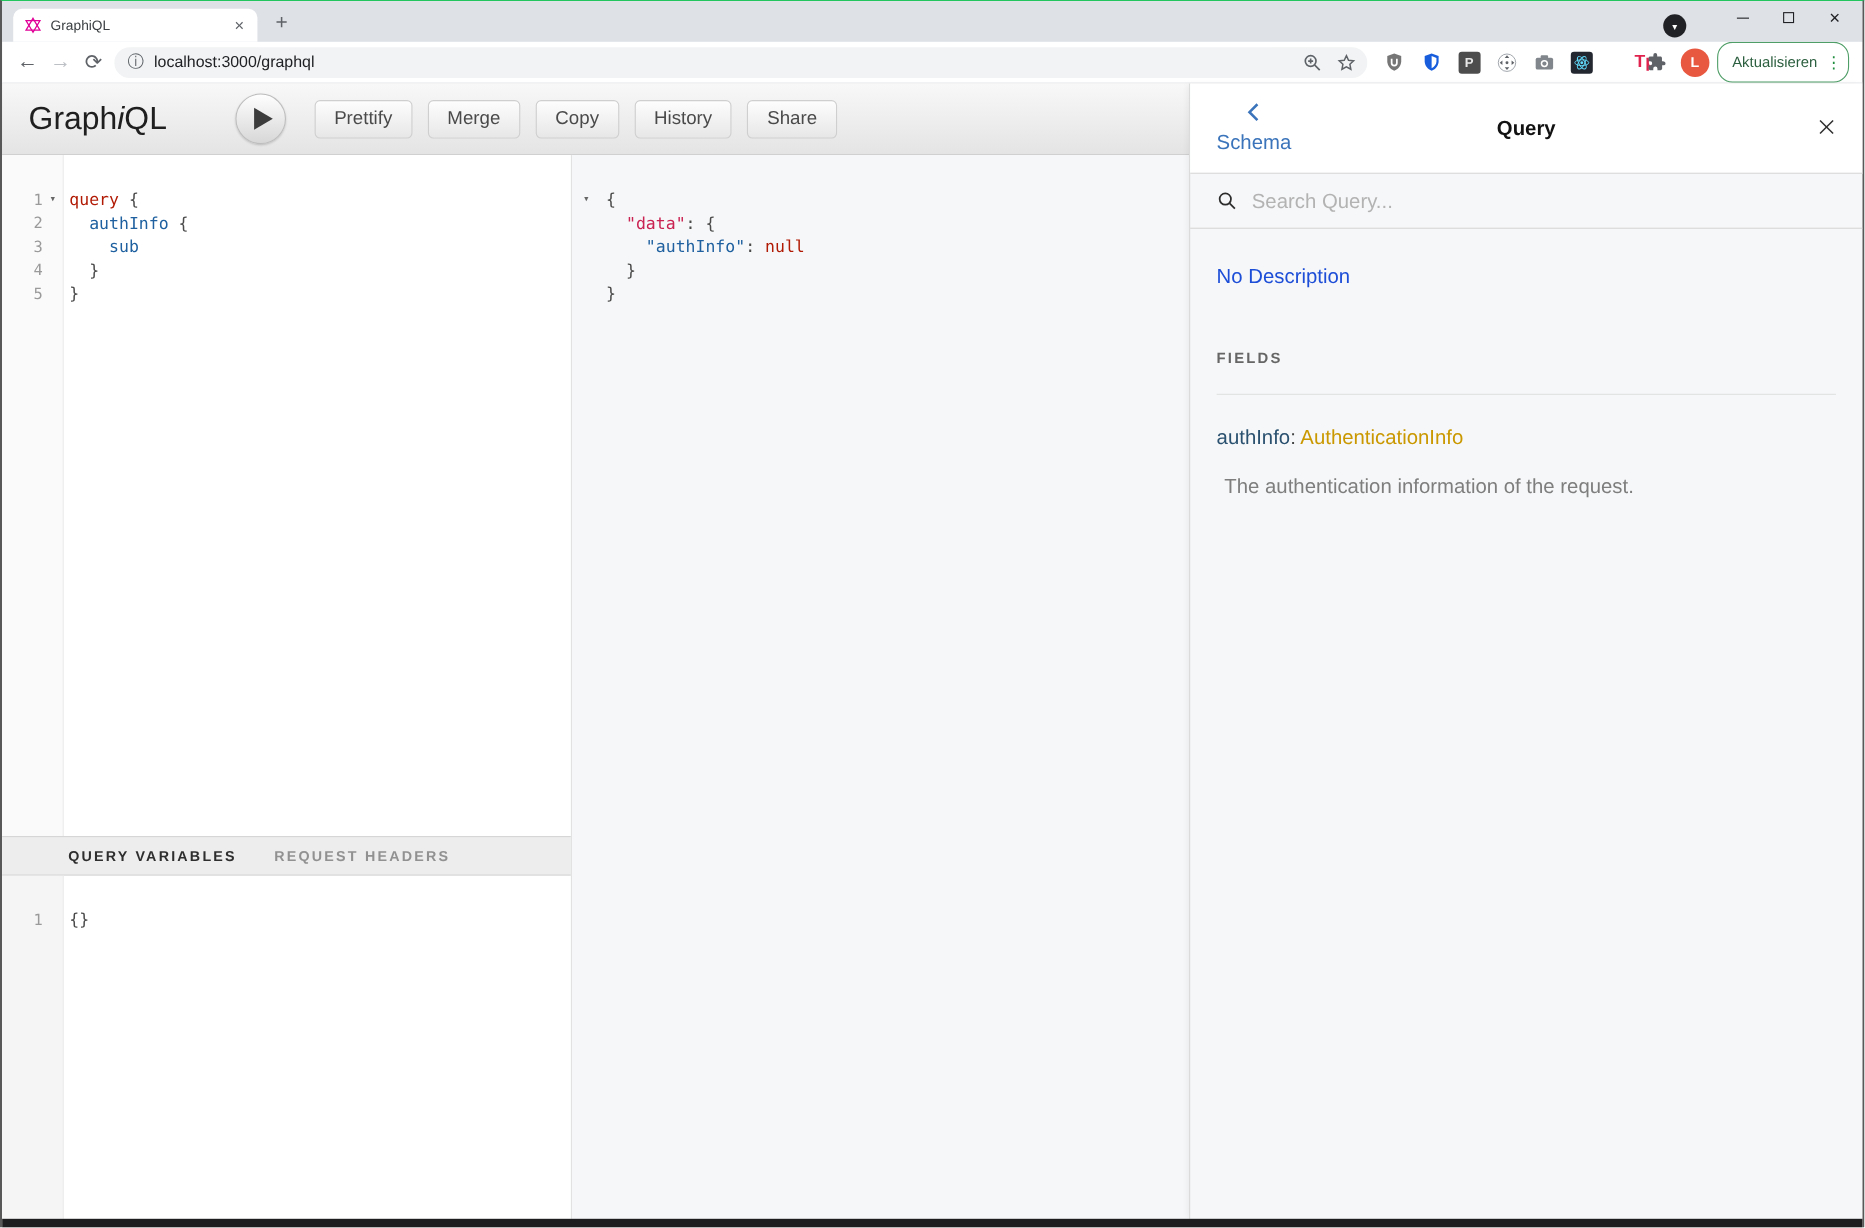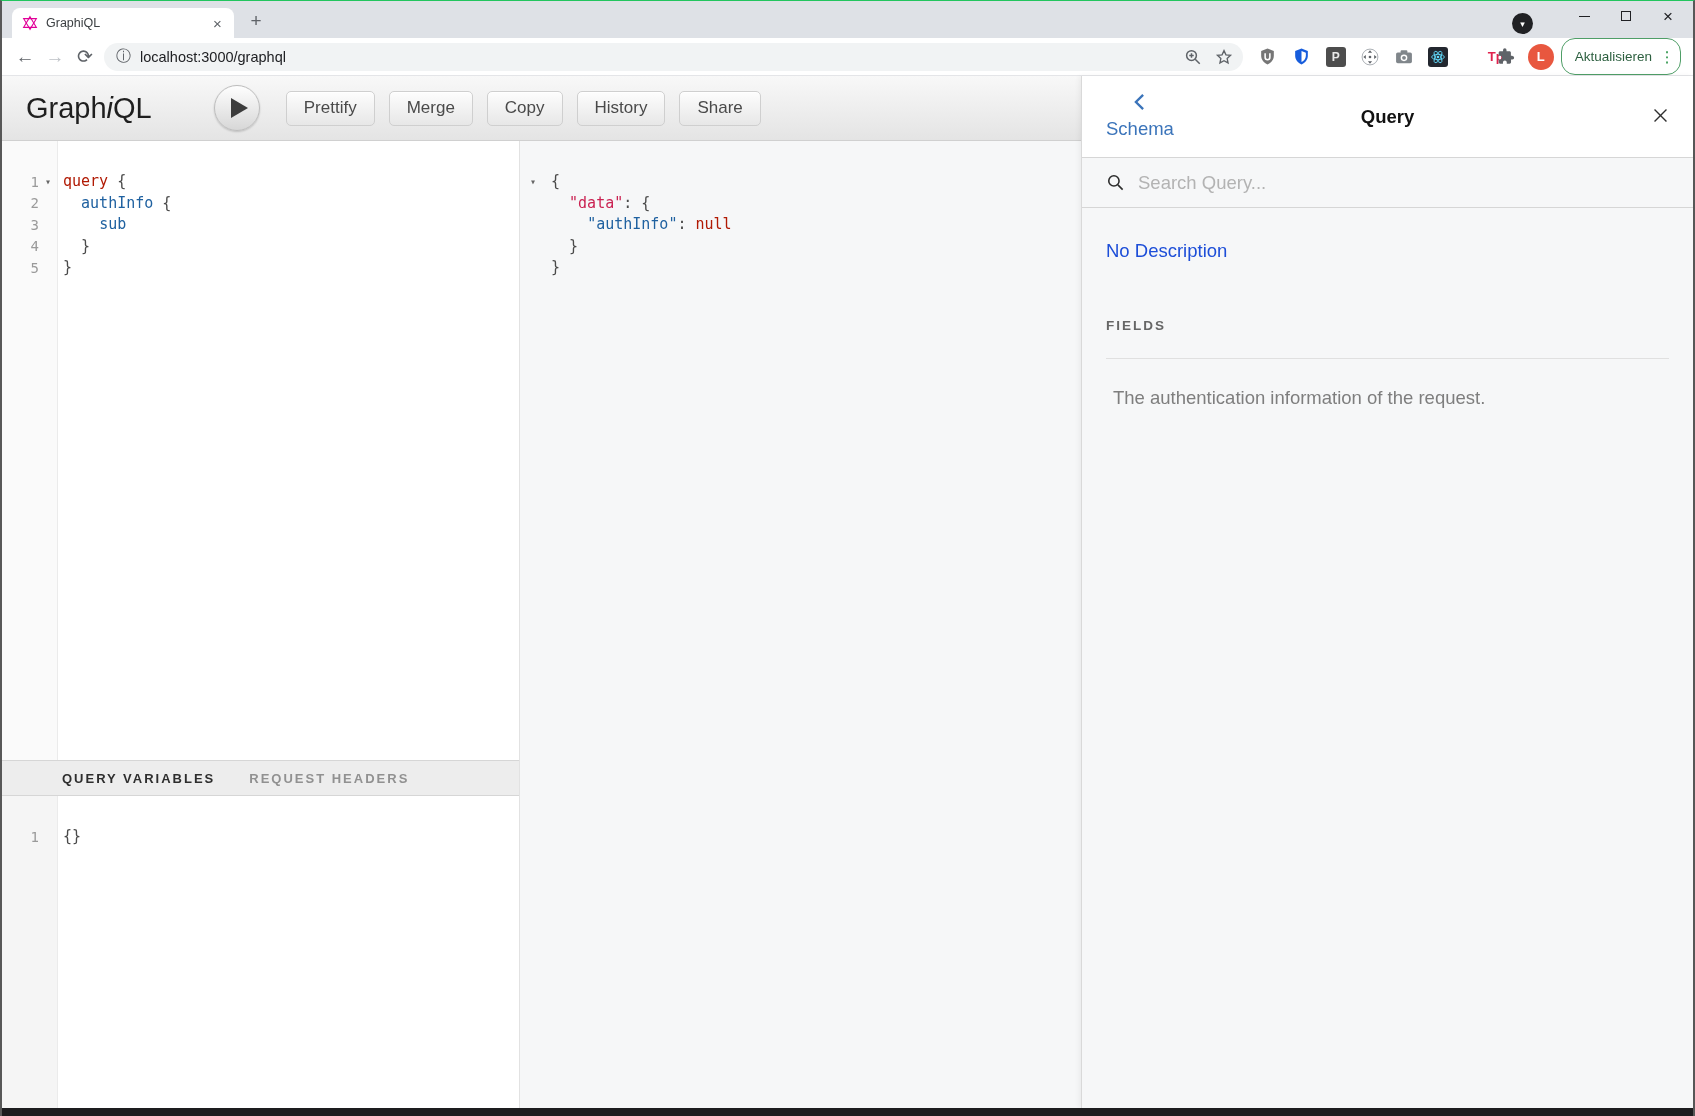--- a/index.html
+++ b/index.html
@@ -51,21 +51,21 @@
   .omnibox {
     flex:1; height:28px; background:#F1F3F4; border-radius:14px; display:flex;
     align-items:center; padding:0 8px 0 12px; gap:9px; margin:0 8px 0 4px; min-width:0;
   }
   .info-icon { color:#5F6368; font-size:15px; }
   .url { flex:1; font-size:14.5px; color:#202124; white-space:nowrap; overflow:hidden; }
   .omni-icon { width:22px; height:22px; display:flex; align-items:center; justify-content:center; }
   .ext-row { display:flex; align-items:center; gap:12px; padding:0 6px; }
   .ext { width:22px; height:22px; display:flex; align-items:center; justify-content:center; }
   .ext-sq { width:20px; height:20px; border-radius:3px; display:flex; align-items:center; justify-content:center; }
-  .tp-label { font-weight:bold; font-size:13px; color:#E0234E; font-family:"Liberation Sans",sans-serif;margin-left:48px; }
+  .tp-label { font-weight:bold; font-size:16px; color:#E0234E; font-family:"Liberation Sans",sans-serif;margin-left:48px; }
   .avatar {
     width:26px; height:26px; border-radius:50%; background:#E8573F; color:#fff;
     font-size:13px; font-weight:bold; display:flex; align-items:center; justify-content:center; margin:0 5px;
   }
   .update-pill {
     height:37px; border:1.5px solid #4F9E67; border-radius:14px; display:flex; align-items:center;
     padding:0 5px 0 13px; gap:7px; color:#2C5F3F; font-size:13.5px; margin:0 4px 0 2px; background:#fff;
     white-space:nowrap;
   }
   .kebab { color:#1E8E3E; font-size:15px; width:16px; text-align:center; letter-spacing:0; }
@@ -365,19 +365,22 @@
           <svg width="19" height="19" viewBox="0 0 24 24" fill="none" stroke="#2c2c2c" stroke-width="2">
               <circle cx="10" cy="10" r="6.5"></circle>
               <line x1="15" y1="15" x2="21" y2="21"></line>
             </svg>
         </span>
         <input type="text" placeholder="Search Query..." style="">
       </div>
       <div class="doc-content">
         <div class="no-desc">No Description</div>
         <div class="fields-label">FIELDS</div>
+        <div class="field-line">
+          <span class="field-name">authInfo</span><span class="field-sep">: </span><span class="field-type">AuthenticationInfo</span>
+        </div>
         <div class="field-desc">The authentication information of the request.</div>
       </div>
     </div>
   </div>
 
   <div class="bottom-strip"></div>
 </div>
 
 </body></html>

